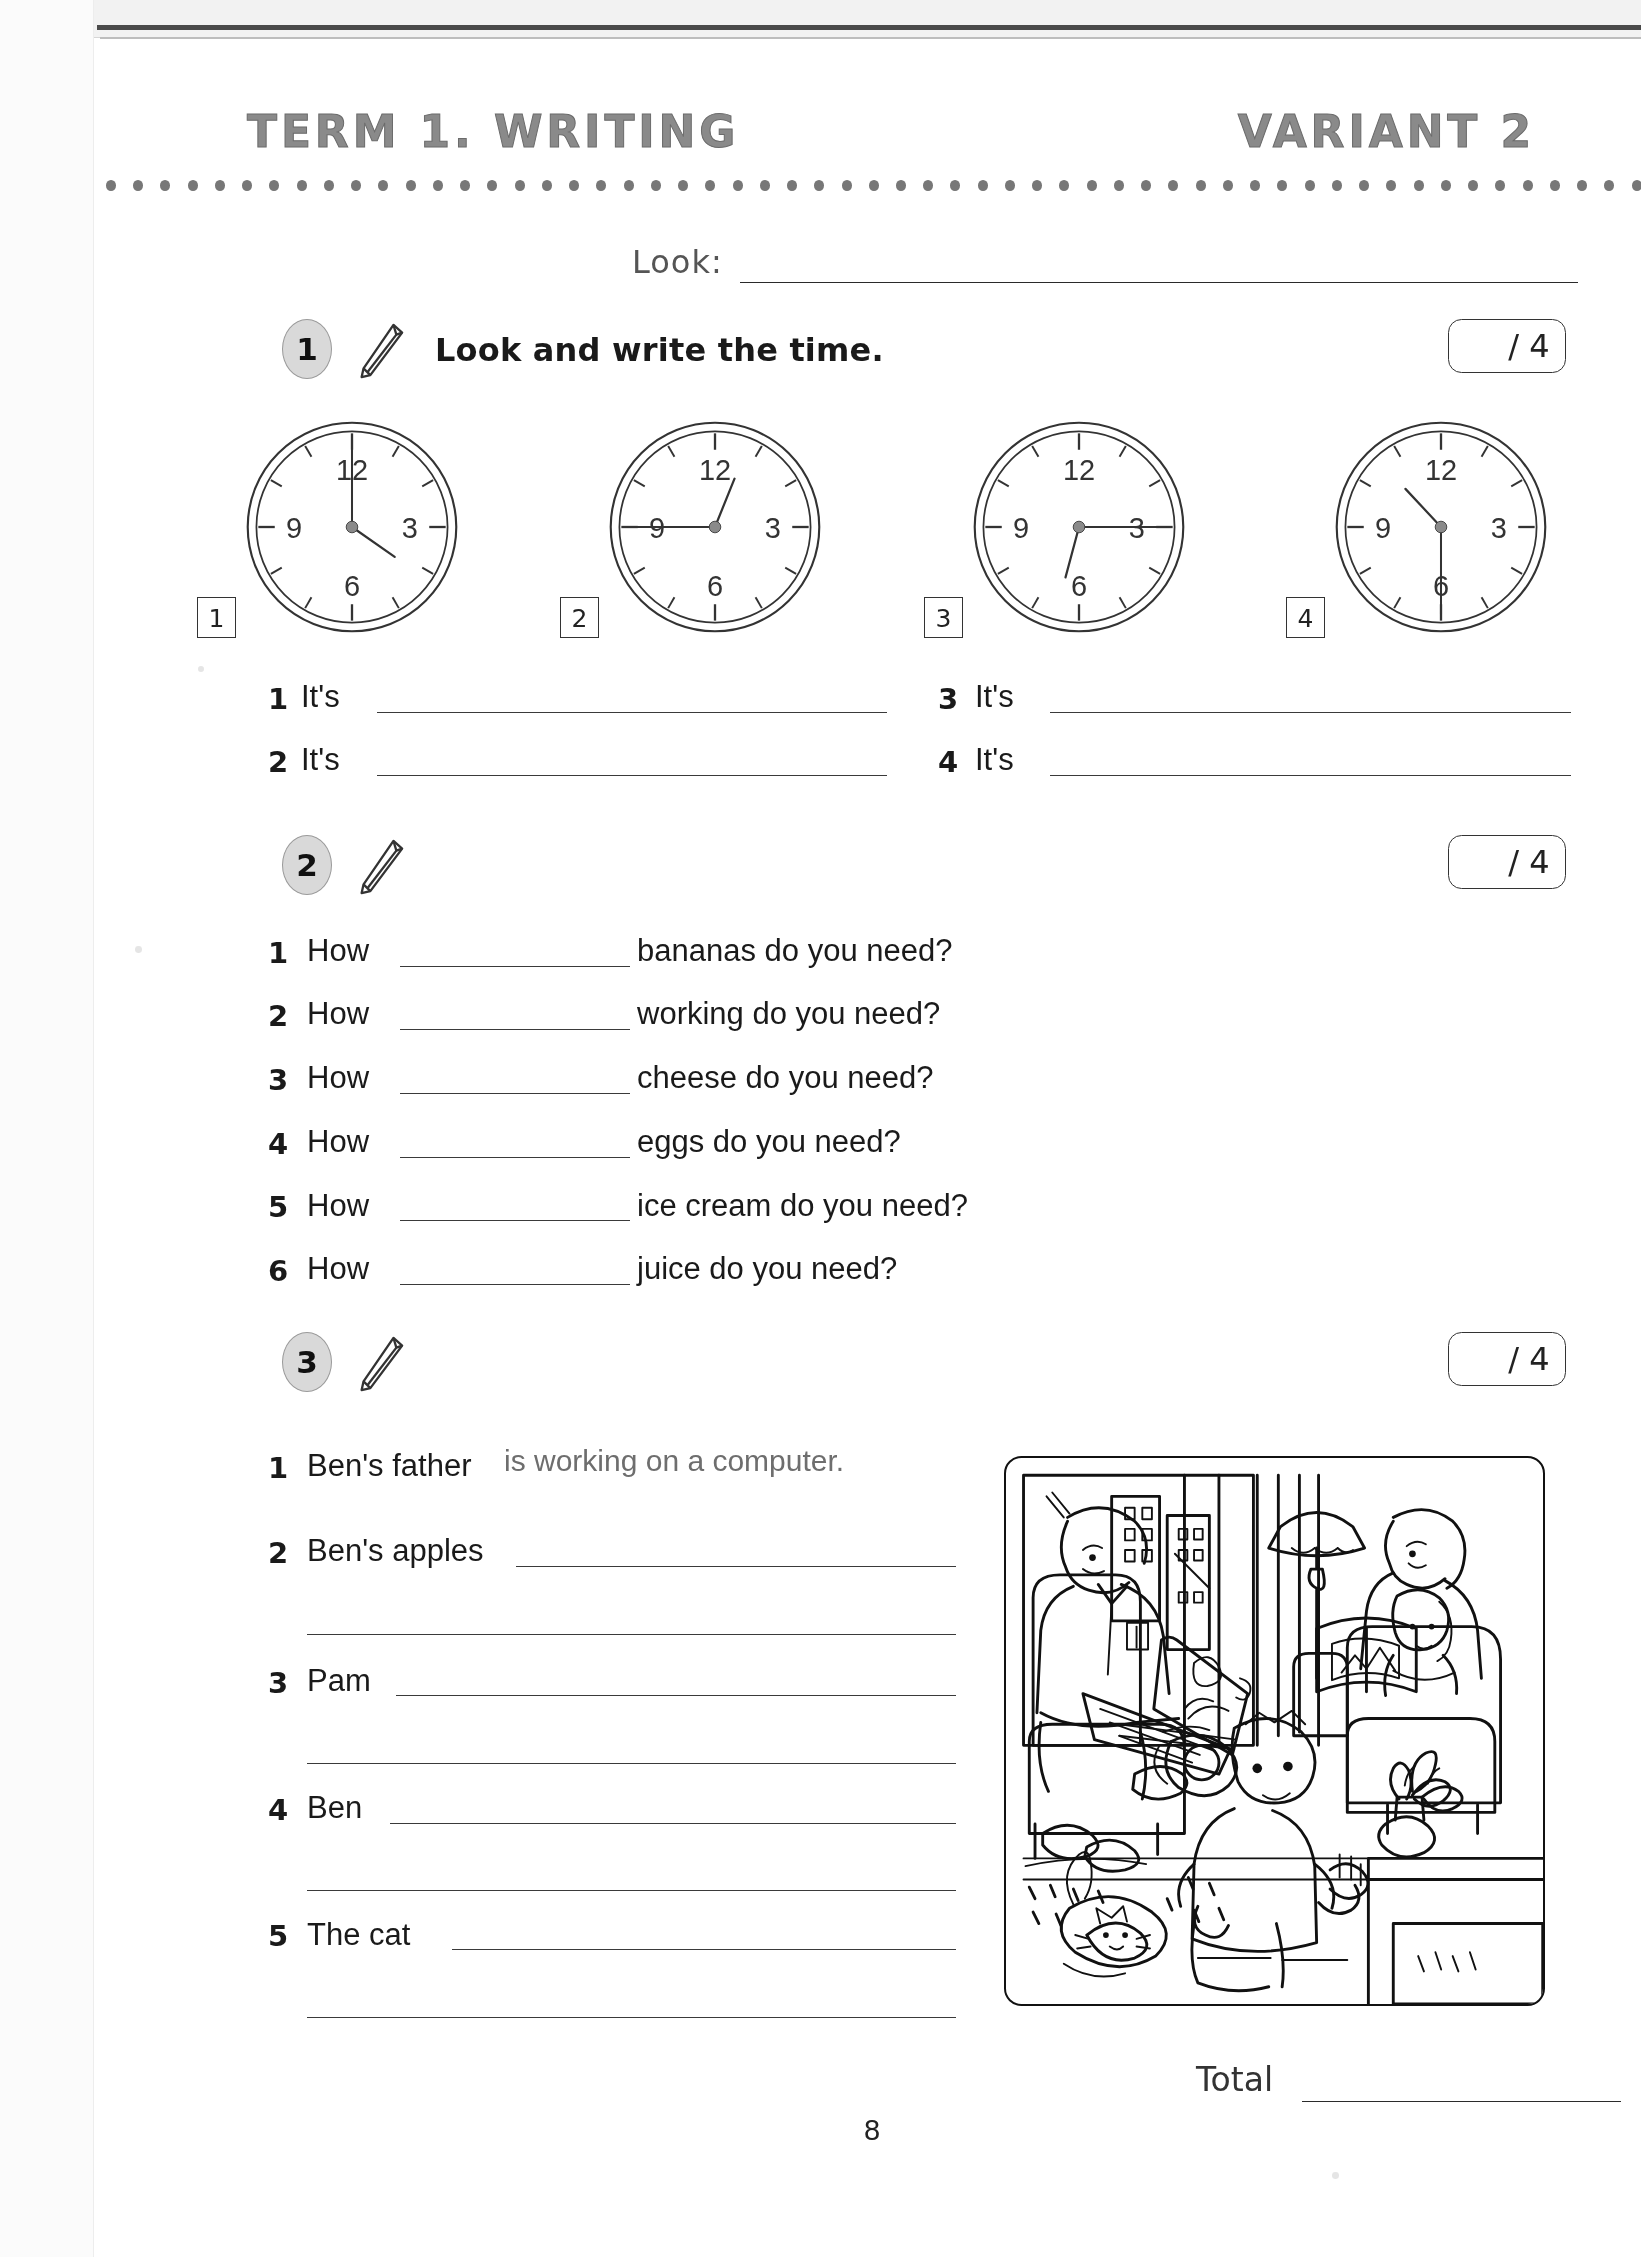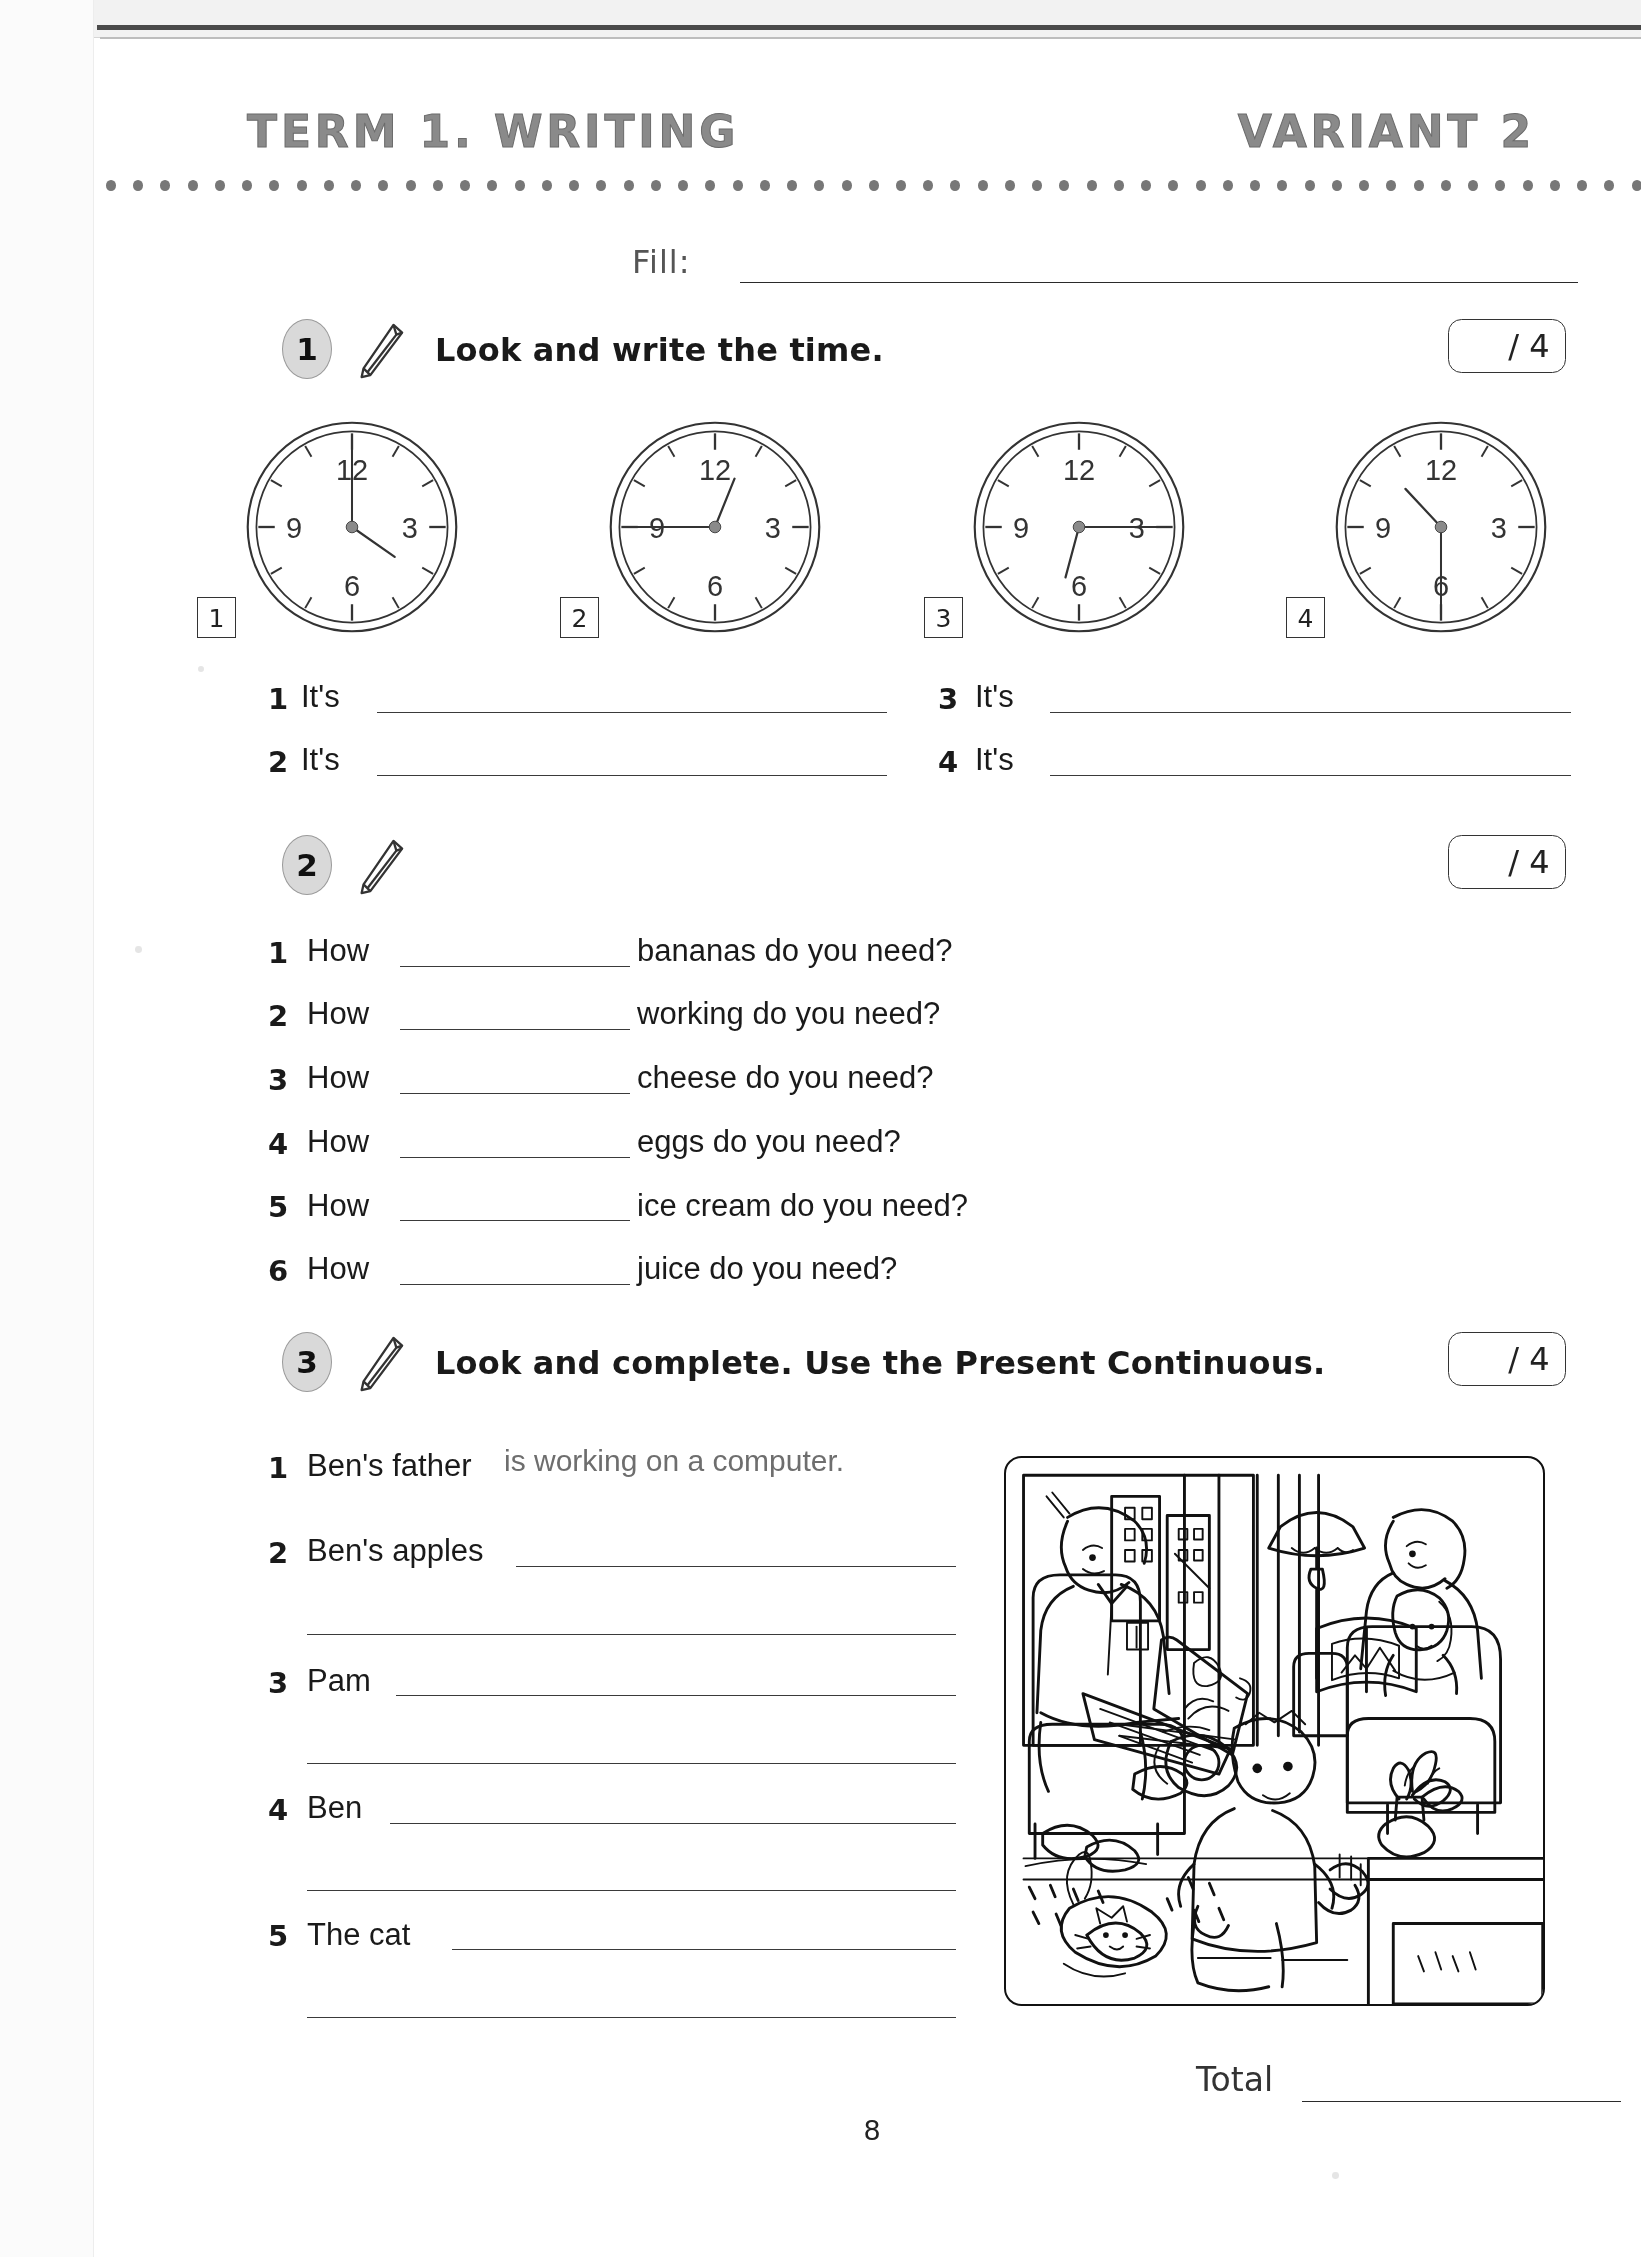--- a/index.html
+++ b/index.html
@@ -288,21 +288,21 @@
       <i style="left: 1362px;"></i>
       <i style="left: 1389px;"></i>
       <i style="left: 1417px;"></i>
       <i style="left: 1444px;"></i>
       <i style="left: 1471px;"></i>
       <i style="left: 1498px;"></i>
       <i style="left: 1526px;"></i>
     </div>
 
   <div class="date-row">
-    <div class="date-label">Fill:</div>
+    <div class="date-label">Look:</div>
     <div class="date-line"></div>
   </div>
 
   <div class="ex-head" style="left:282px; top:319px; width:966px;">
     <div class="num-bubble">
       <span>1</span>
     </div>
     <div class="pencil">
       <svg width="54" height="60" viewBox="0 0 56 62">
         <g fill="none" stroke="#333" stroke-width="2.4" stroke-linejoin="round">
@@ -497,21 +497,20 @@
     <div class="pencil">
       <svg width="54" height="60" viewBox="0 0 56 62">
         <g fill="none" stroke="#333" stroke-width="2.4" stroke-linejoin="round">
           <path d="M43 4 L52 12 L19 56 L10 58 L12 49 Z"></path>
           <path d="M43 4 L46 14 L52 12"></path>
           <path d="M46 14 L16 53"></path>
           <path d="M12 49 L19 56"></path>
         </g>
       </svg>
     </div>
-    <div class="ex-title">Look and complete. Use the Present Continuous.</div>
   </div>
   <div class="score-box" style="left:1448px; top:1332px;">
     <span>/ 4</span>
   </div>
 
   <div id="ex3-items">
       <div class="ans-num" style="left: 268px; top: 1451px;">1</div>
       <div class="q-txt" style="left: 307px; top: 1448px;">Ben's father</div>
       <div class="answer-hint" style="left: 504px; top: 1444px;">is working on a computer.</div>
       <div class="ans-num" style="left: 268px; top: 1536px;">2</div>

